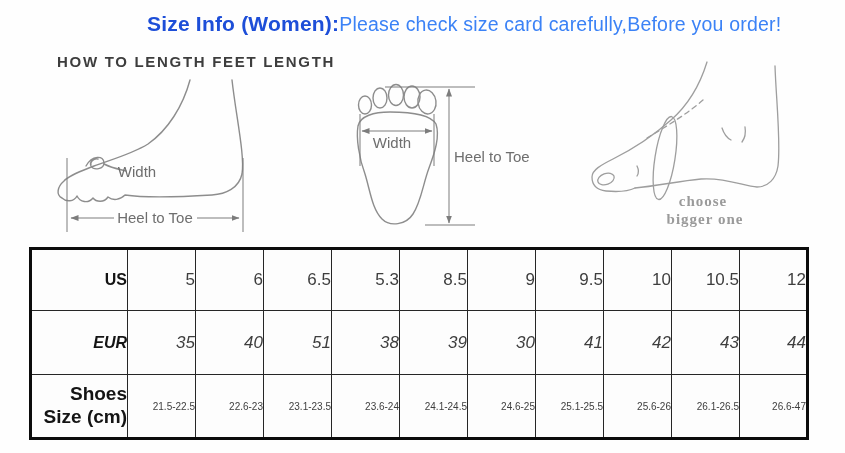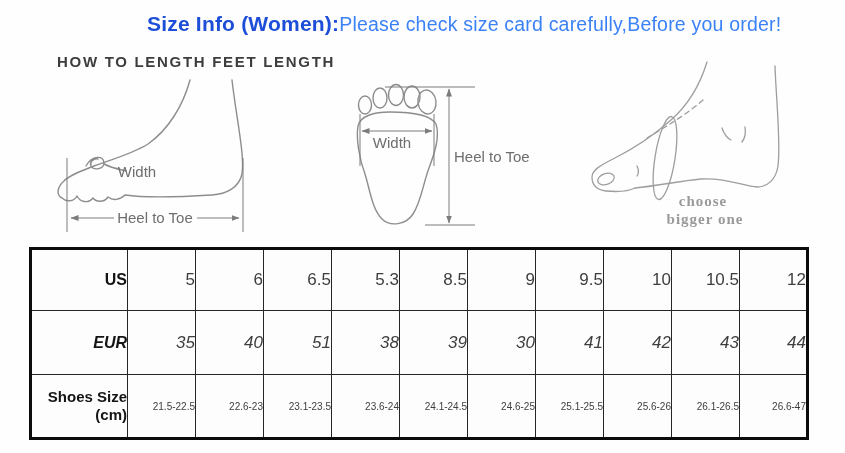--- a/index.html
+++ b/index.html
@@ -33,21 +33,21 @@
   table.sizes col.hcol{width:97px;}
   table.sizes th,table.sizes td{
     border:1px solid #262626;text-align:right;vertical-align:middle;
     color:#3e3e3e;font-size:17px;padding:0;
   }
   table.sizes th{font-weight:bold;color:#141414;font-size:16px;line-height:1.2;}
   tr.row-us{height:62px;}
   tr.row-eur{height:64px;font-style:italic;}
   tr.row-cm{height:64px;}
   tr.row-cm td{font-size:10px;}
-  tr.row-cm th{font-size:15px;}
+  tr.row-cm th{font-size:19px;}
 </style>
 </head>
 <body>
 
 <div class="page">
 
   <div class="title">
     <span class="title-bold">Size Info (Women):</span><span class="title-rest">Please check size card carefully,Before you order!</span>
   </div>
 

